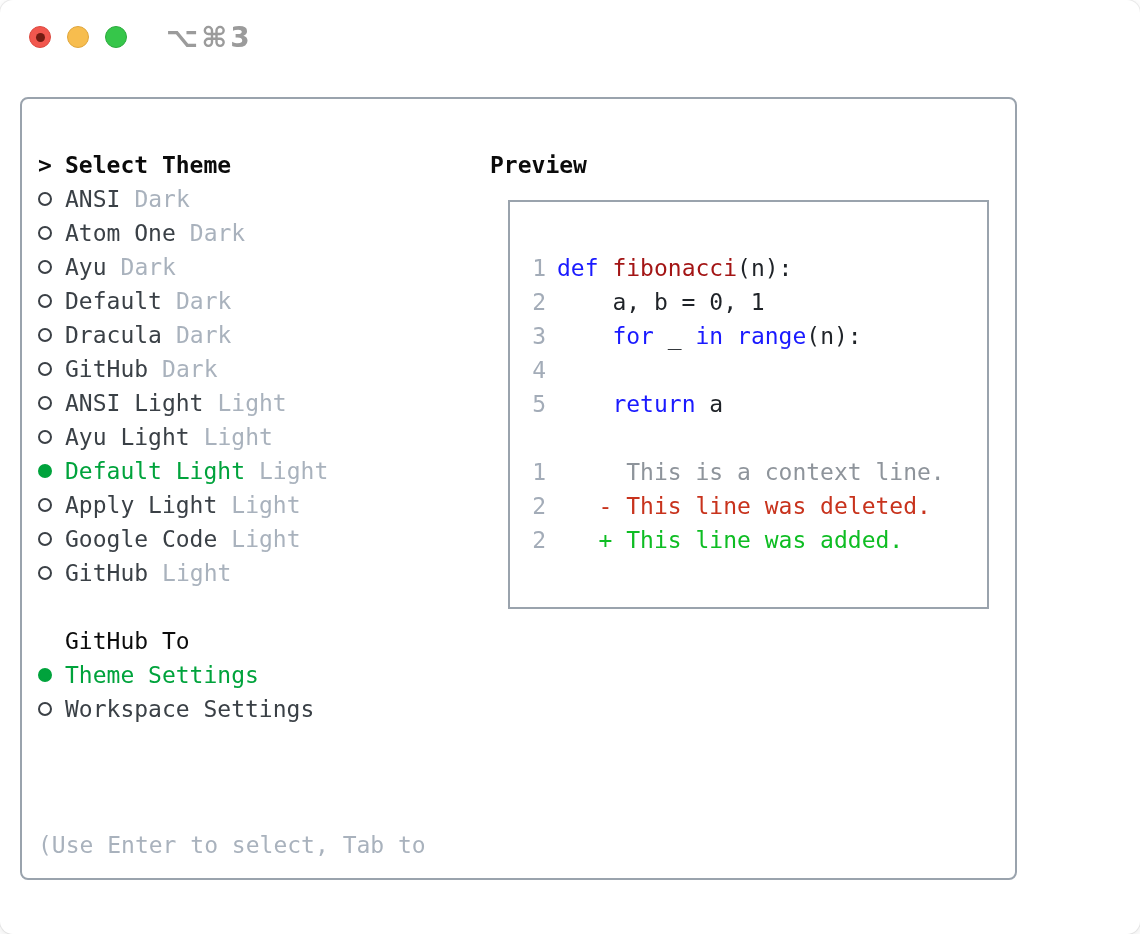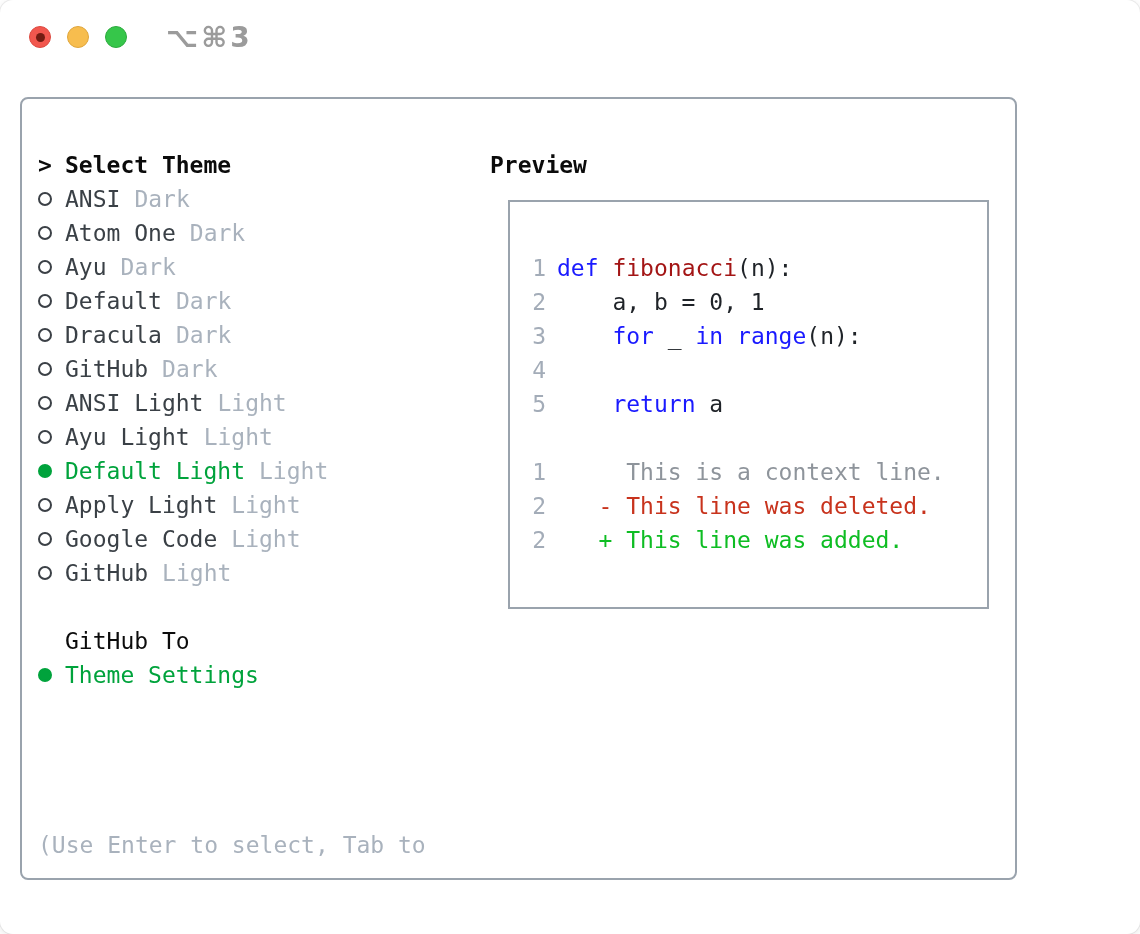--- a/index.html
+++ b/index.html
@@ -112,20 +112,21 @@
       </div>
   </div>
 
   <div class="col" id="apply-section">
     <div class="row">
       <span class="bullet-cell"></span>
       <span class="subheading">GitHub To</span>
     </div>
     <div id="apply-options">
         <div class="row"><span class="bullet-cell"><span class="ring sel"></span></span><span class="label green">Theme Settings</span></div>
+        <div class="row"><span class="bullet-cell"><span class="ring"></span></span><span class="label">Workspace Settings</span></div>
       </div>
   </div>
 
   <div class="hint">
     <div>(Use Enter to select, Tab to</div>
     <div>change focus)</div>
   </div>
 
   <div class="preview-header">Preview</div>
   <div class="preview-box">

